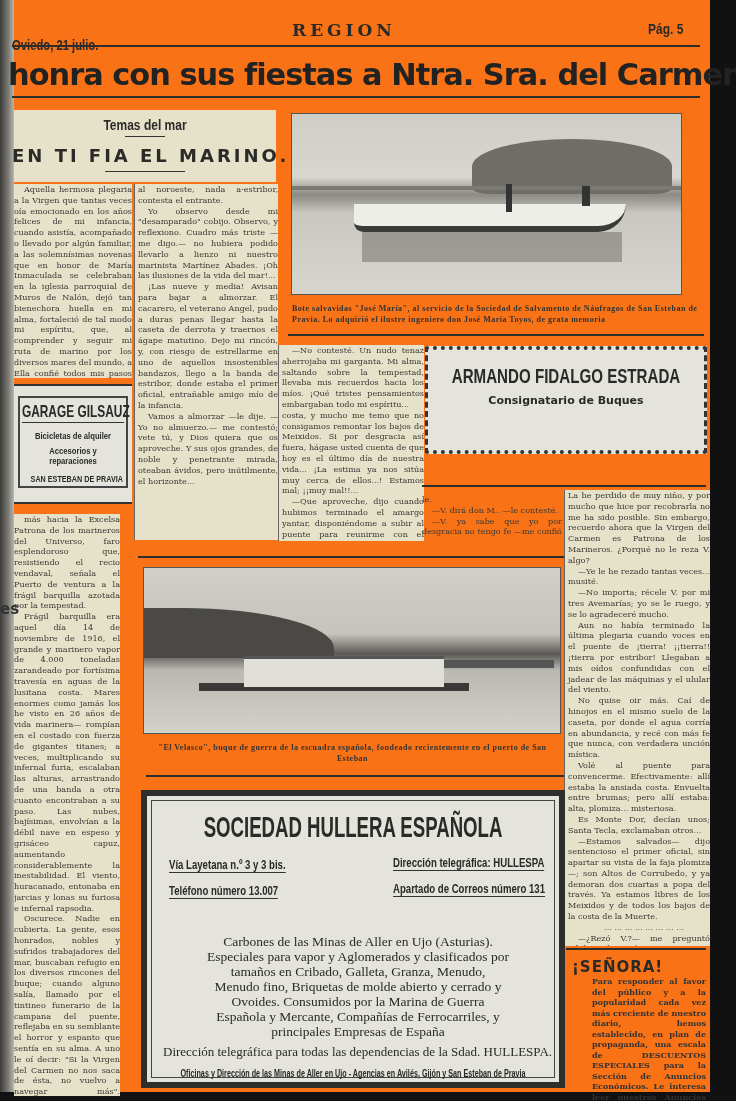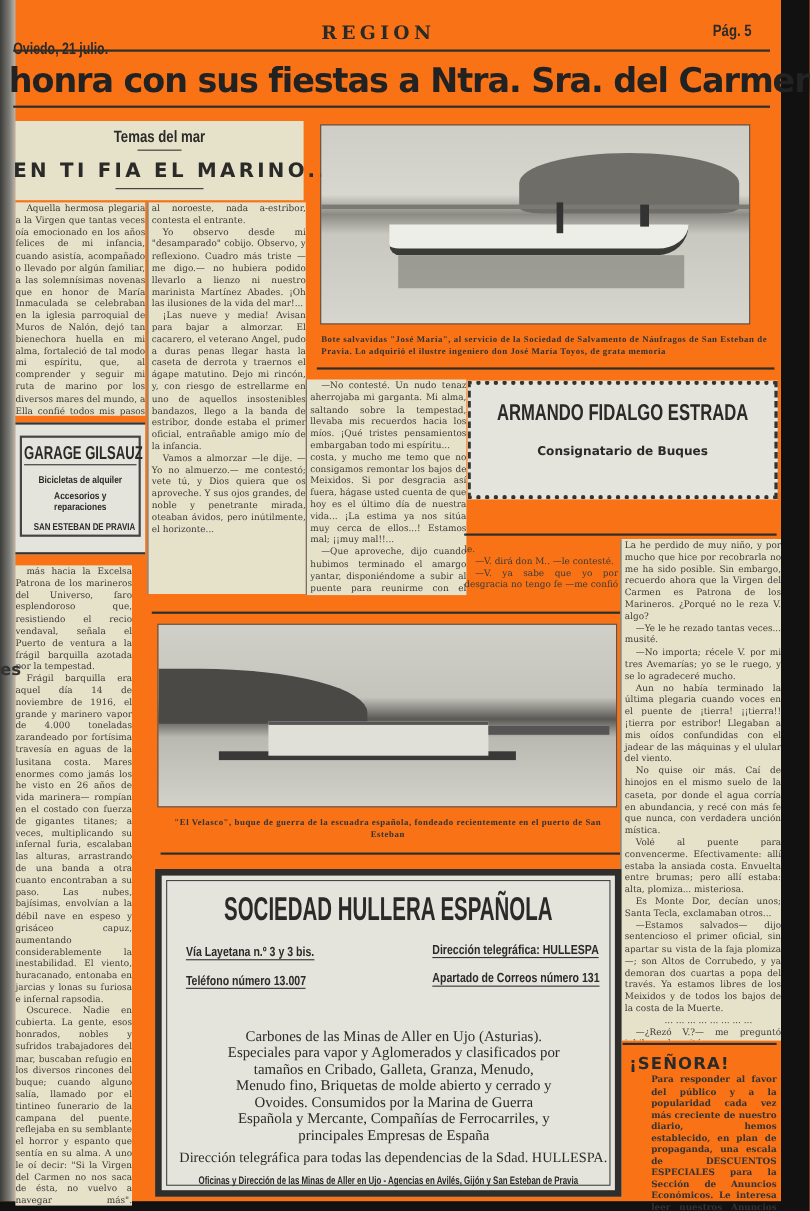--- a/index.html
+++ b/index.html
@@ -85,21 +85,21 @@
 
   <div class="abs col-text yellow" style="left:278px;top:345px;width:142px;height:196px;overflow:hidden;border-left:1px solid #666;padding-left:3px;">
     <p>—No contesté. Un nudo tenaz aherrojaba mi garganta. Mi alma, saltando sobre la tempestad, llevaba mis recuerdos hacia los míos. ¡Qué tristes pensamientos embargaban todo mi espíritu...</p>
     <p style="text-indent:0">costa, y mucho me temo que no consigamos remontar los bajos de Meixidos. Si por desgracia así fuera, hágase usted cuenta de que hoy es el último día de nuestra vida... ¡La estima ya nos sitúa muy cerca de ellos...! Estamos mal; ¡¡muy mal!!...</p>
     <p>—Que aproveche, dijo cuando hubimos terminado el amargo yantar, disponiéndome a subir al puente para reunirme con el primer oficial.</p>
 
   </div>
 
   <div class="abs" style="left:425px;top:346px;width:276px;height:100px;border-top:4px dotted #333;border-bottom:4px dotted #333;border-left:3px dashed #333;border-right:3px dashed #333;background:#e4e3dc;">
     <div class="ad-big" style="font-size:21px;transform:scaleX(0.72);margin:14px -40px 0;">ARMANDO FIDALGO ESTRADA</div>
-    <div style="text-align:center;font-family:'DejaVu Sans',sans-serif;font-weight:bold;font-size:11px;margin-top:16px;">Consignatario de Buques</div>
+    <div style="text-align:center;font-family:'DejaVu Sans',sans-serif;font-weight:bold;font-size:11px;margin-top:6px;">Consignatario de Buques</div>
   </div>
   <div class="rule" style="left:422px;top:485px;width:284px;height:2px;"></div>
 
   <div class="abs col-text" style="left:422px;top:494px;width:140px;height:46px;overflow:hidden;">
     <p style="text-indent:0">le.</p>
     <p>—V. dirá don M.. —le contesté.</p>
     <p>—V. ya sabe que yo por desgracia no tengo fe —me confió—</p>
   </div>
 
   <div class="rule" style="left:138px;top:556px;width:426px;height:2px;"></div>

